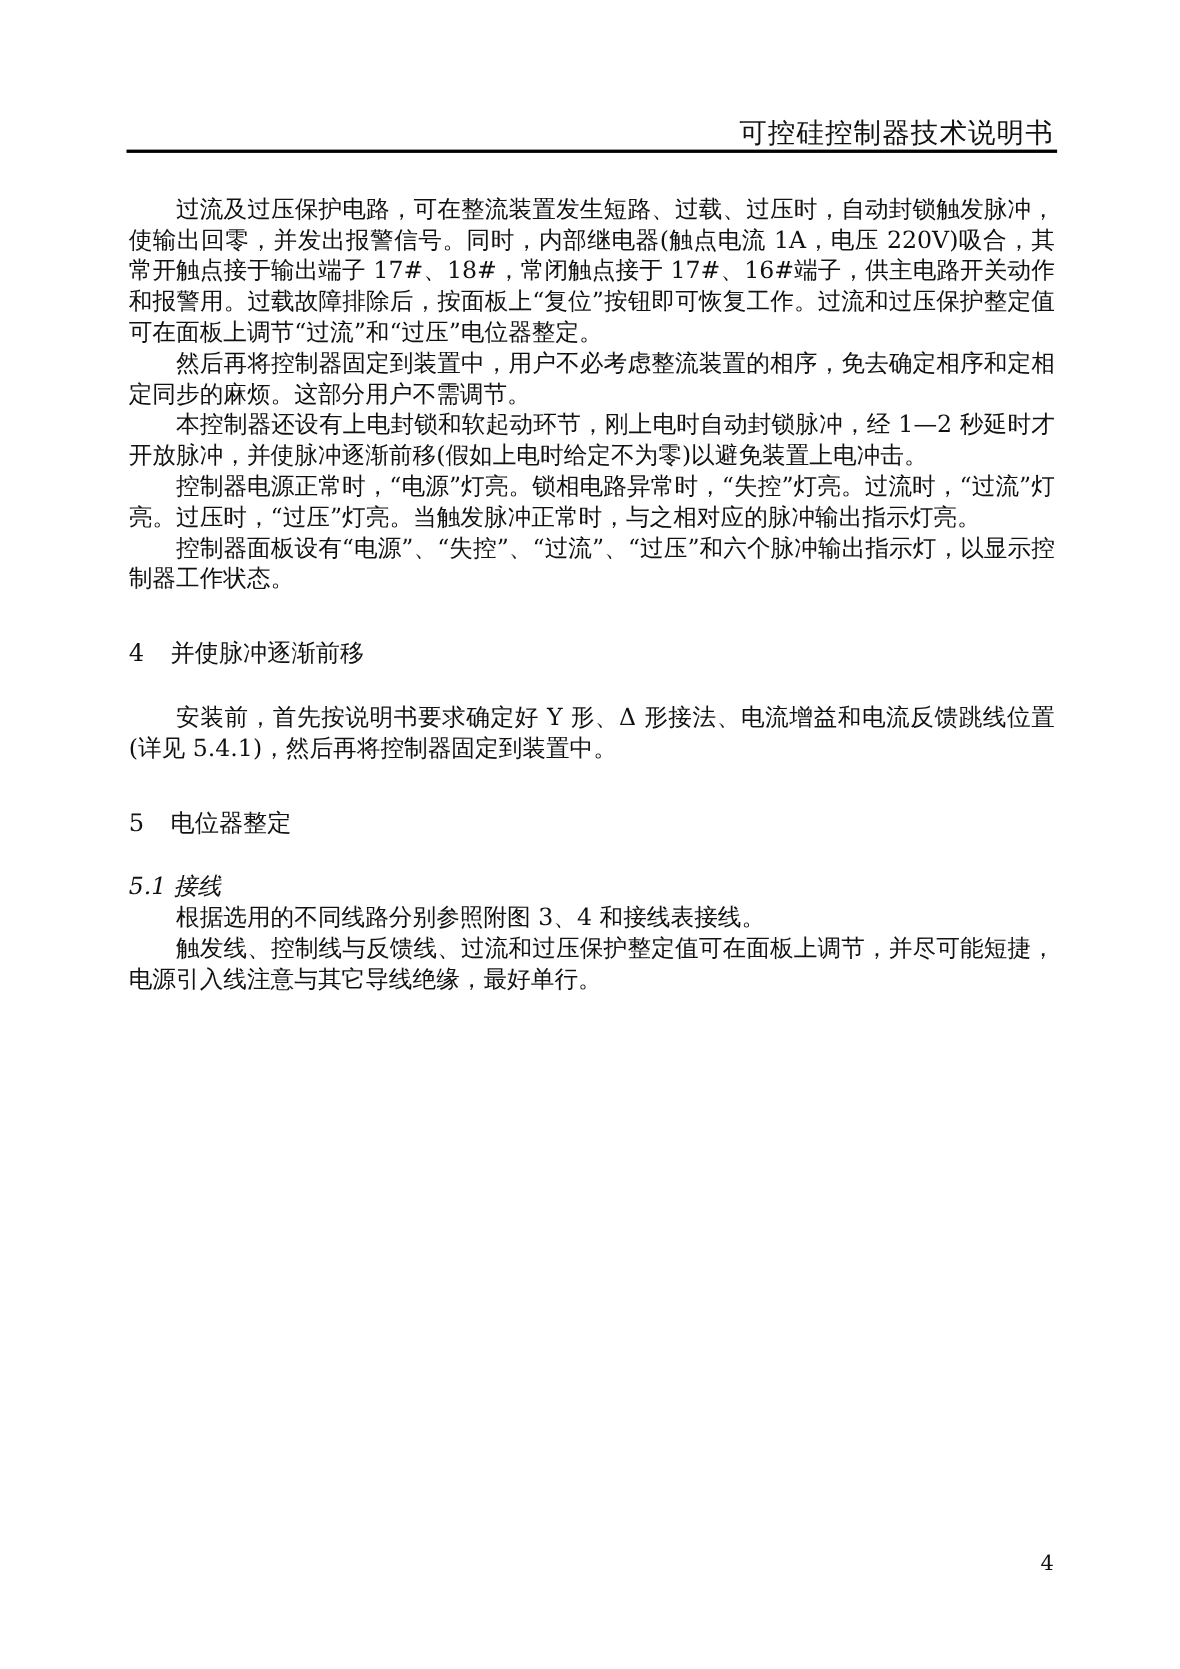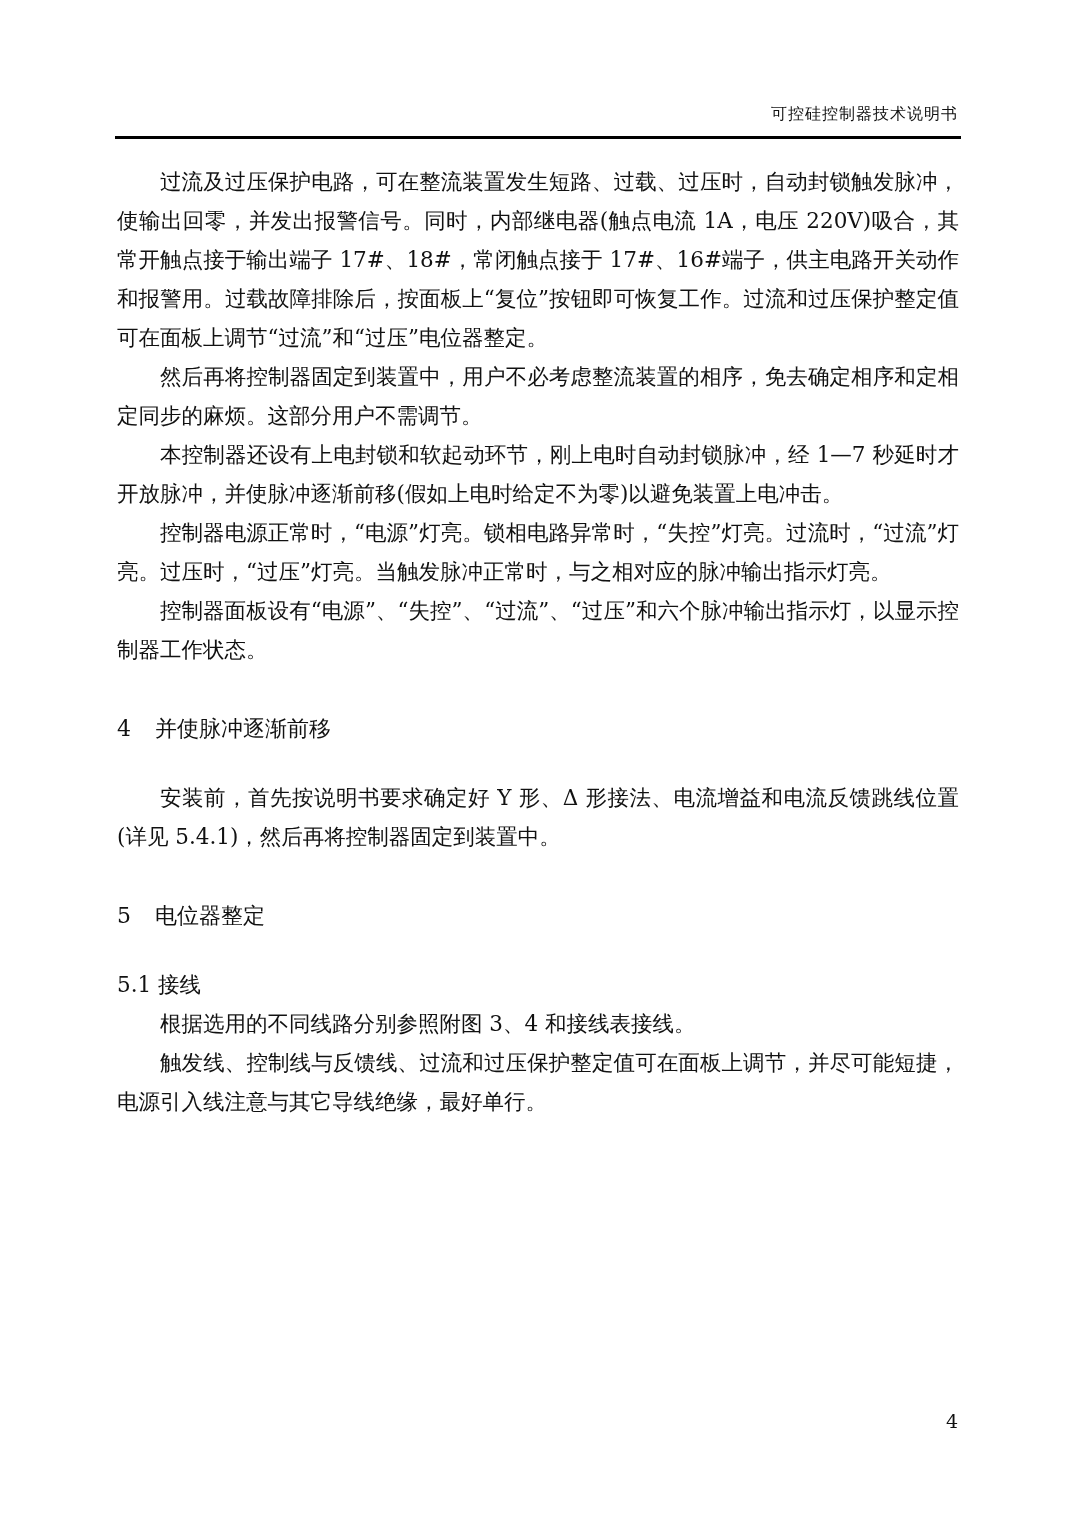--- a/index.html
+++ b/index.html
@@ -1,37 +1,37 @@
 <!DOCTYPE html>
 <html><head>
 <meta charset="utf-8">
 <style>
   html, body { margin: 0; padding: 0; background: #ffffff; }
   body { width: 1073px; height: 1517px; position: relative; overflow: hidden;
          font-family: "DejaVu Serif", "Liberation Serif", serif; color: #111; }
-  .header-title { position: absolute; top: 104px; right: 115px; font-size: 16px; letter-spacing: 1px; }
+  .header-title { position: absolute; top: 104px; right: 115px; font-size: 25px; letter-spacing: 1px; }
   .header-rule { position: absolute; top: 136px; left: 115px; width: 846px; height: 3px; background: #000; }
-  .content { position: absolute; top: 162px; left: 117px; width: 842px; font-size: 21.5px; line-height: 39px; }
+  .content { position: absolute; top: 177px; left: 117px; width: 842px; font-size: 21.5px; line-height: 28px; }
   .p { text-indent: 2em; margin: 0; text-align: justify; }
   .h1 { margin: 0; font-size: 22px; display: flex; gap: 24px; }
-  .h2 { margin: 0; }
+  .h2 { margin: 0; font-style: italic; }
   .gap-md { height: 40px; }
   .gap-h1after { height: 30px; }
   .page-number { position: absolute; top: 1410px; left: 946px; font-size: 19px; }
 </style>
 </head>
 <body>
 
 <div class="header-title">可控硅控制器技术说明书</div>
 <div class="header-rule"></div>
 
 <div class="content">
   <p class="p">过流及过压保护电路，可在整流装置发生短路、过载、过压时，自动封锁触发脉冲，使输出回零，并发出报警信号。同时，内部继电器(触点电流 1A，电压 220V)吸合，其常开触点接于输出端子 17#、18#，常闭触点接于 17#、16#端子，供主电路开关动作和报警用。过载故障排除后，按面板上“复位”按钮即可恢复工作。过流和过压保护整定值可在面板上调节“过流”和“过压”电位器整定。</p>
   <p class="p">然后再将控制器固定到装置中，用户不必考虑整流装置的相序，免去确定相序和定相定同步的麻烦。这部分用户不需调节。</p>
-  <p class="p">本控制器还设有上电封锁和软起动环节，刚上电时自动封锁脉冲，经 1—7 秒延时才开放脉冲，并使脉冲逐渐前移(假如上电时给定不为零)以避免装置上电冲击。</p>
+  <p class="p">本控制器还设有上电封锁和软起动环节，刚上电时自动封锁脉冲，经 1—2 秒延时才开放脉冲，并使脉冲逐渐前移(假如上电时给定不为零)以避免装置上电冲击。</p>
   <p class="p">控制器电源正常时，“电源”灯亮。锁相电路异常时，“失控”灯亮。过流时，“过流”灯亮。过压时，“过压”灯亮。当触发脉冲正常时，与之相对应的脉冲输出指示灯亮。</p>
   <p class="p">控制器面板设有“电源”、“失控”、“过流”、“过压”和六个脉冲输出指示灯，以显示控制器工作状态。</p>
 
   <div class="gap-md"></div>
   <div class="h1">
     <span>4</span>
     <span>并使脉冲逐渐前移</span>
   </div>
   <div class="gap-h1after"></div>
   <p class="p">安装前，首先按说明书要求确定好 Y 形、Δ 形接法、电流增益和电流反馈跳线位置(详见 5.4.1)，然后再将控制器固定到装置中。</p>

